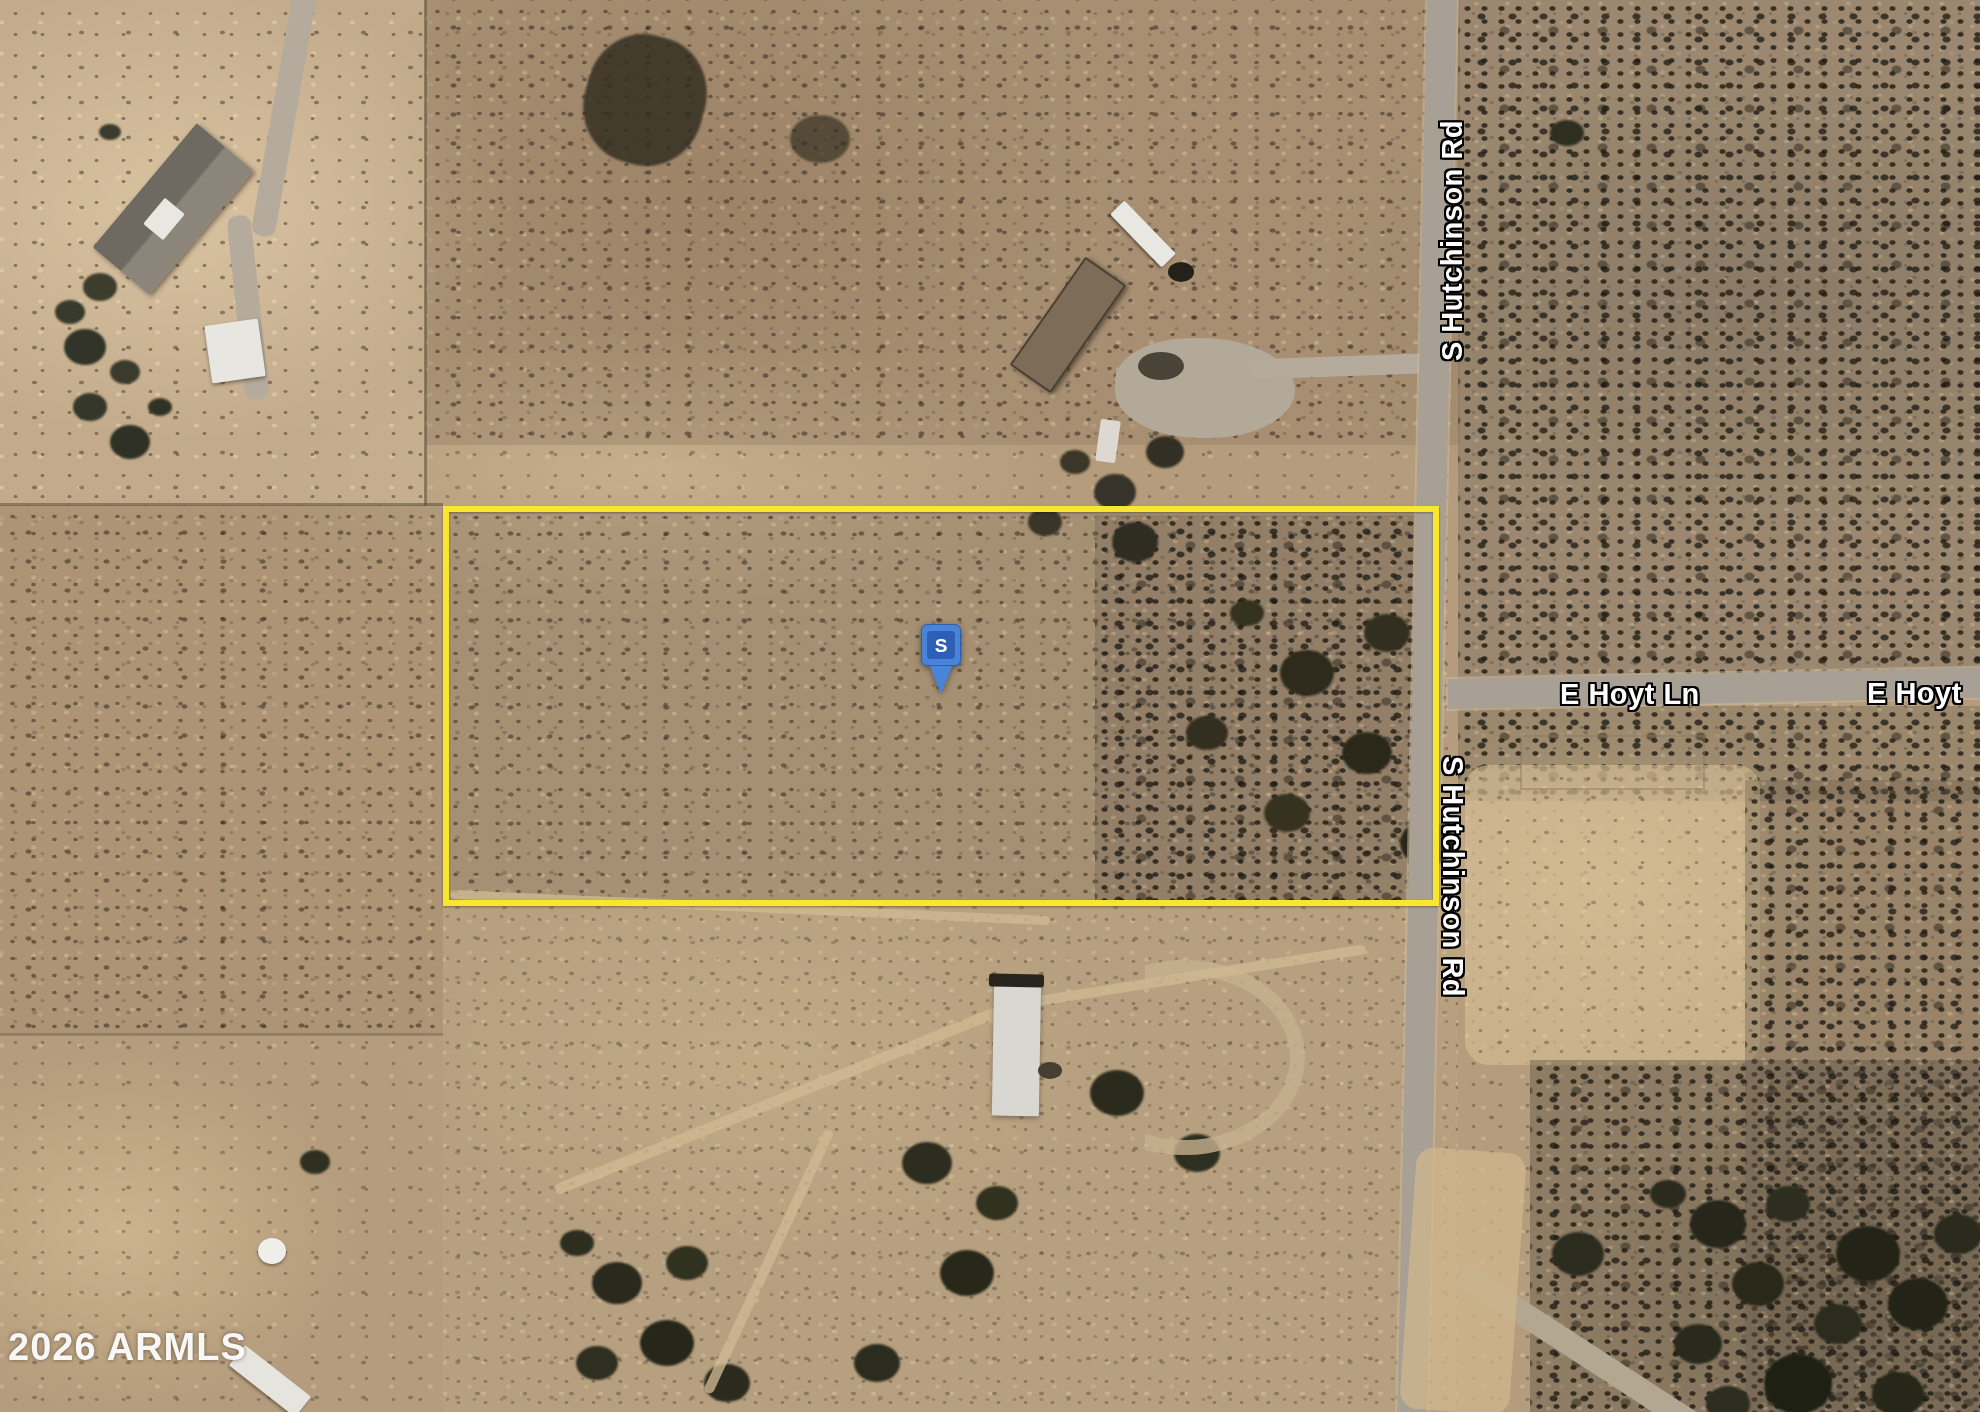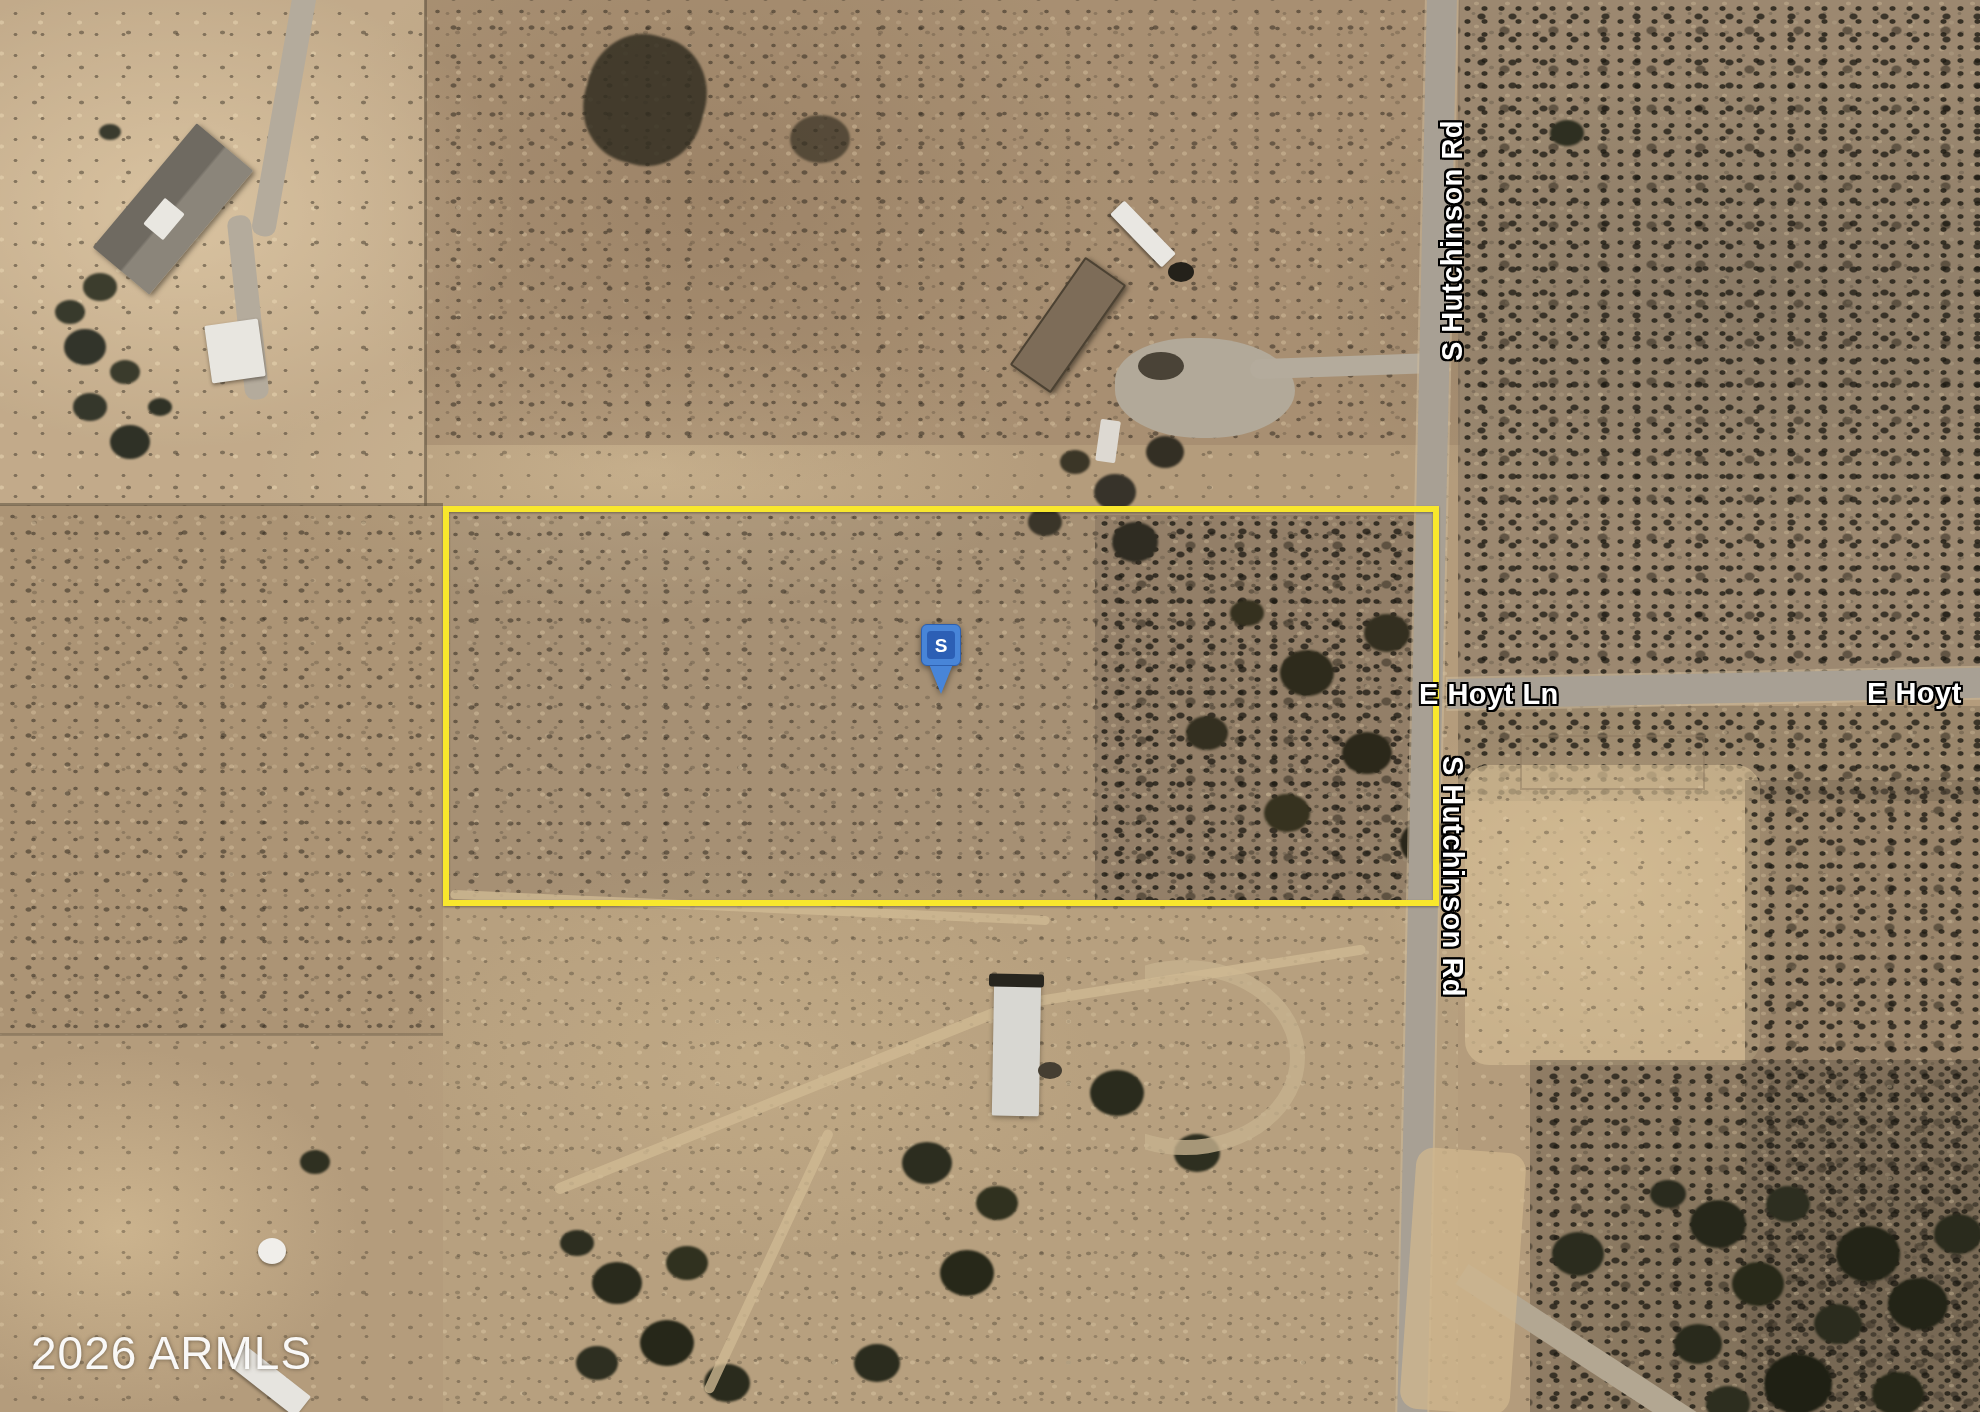--- a/index.html
+++ b/index.html
@@ -83,22 +83,22 @@
   
   .road-label{
     color:#fff;font-weight:bold;font-size:29px;letter-spacing:.5px;white-space:nowrap;
     text-shadow:-2px -2px 0 #000,2px -2px 0 #000,-2px 2px 0 #000,2px 2px 0 #000,
                 -2px 0 0 #000,2px 0 0 #000,0 -2px 0 #000,0 2px 0 #000;
   }
   .vert{width:280px;text-align:center;}
   .rot-ccw{transform:rotate(-90deg);}
   .rot-cw{transform:rotate(90deg);}
   .watermark{
-    left:8px;top:1326px;font-size:46px;font-weight:400;letter-spacing:1px;
-    color:rgba(255,255,255,.95);text-shadow:0 0 4px rgba(70,58,44,.7);white-space:nowrap;margin-left:23px;
+    left:8px;top:1326px;font-size:38px;font-weight:700;letter-spacing:1px;
+    color:rgba(255,255,255,.95);text-shadow:0 0 4px rgba(70,58,44,.7);white-space:nowrap;
   }
 </style>
 </head>
 <body>
 
 <div id="map" style="--boundary: #F8E72C;">
 
   <div class="tonal"></div>
   <div class="spk-light" style="inset:0;"></div>
   <div class="spk-light" style="left:0;top:0;width:425px;height:505px;background-color:rgba(214,193,159,.4);"></div>
@@ -180,17 +180,17 @@
   <div class="boundary"></div>
 
   <div class="marker">
     <div class="marker-tail"></div>
     <div class="marker-body"></div>
     <div class="marker-inner">S</div>
   </div>
 
   <div class="road-label vert rot-ccw" style="left:1312px;top:224px;">S Hutchinson Rd</div>
   <div class="road-label vert rot-cw" style="left:1312px;top:860px;">S Hutchinson Rd</div>
-  <div class="road-label" style="left:1419px;top:678px;">E Hoyt Ln</div>
+  <div class="road-label" style="left:1560px;top:678px;">E Hoyt Ln</div>
   <div class="road-label" style="left:1867px;top:677px;">E Hoyt</div>
 
   <div class="watermark">2026 ARMLS</div>
 </div>
 
 </body></html>

